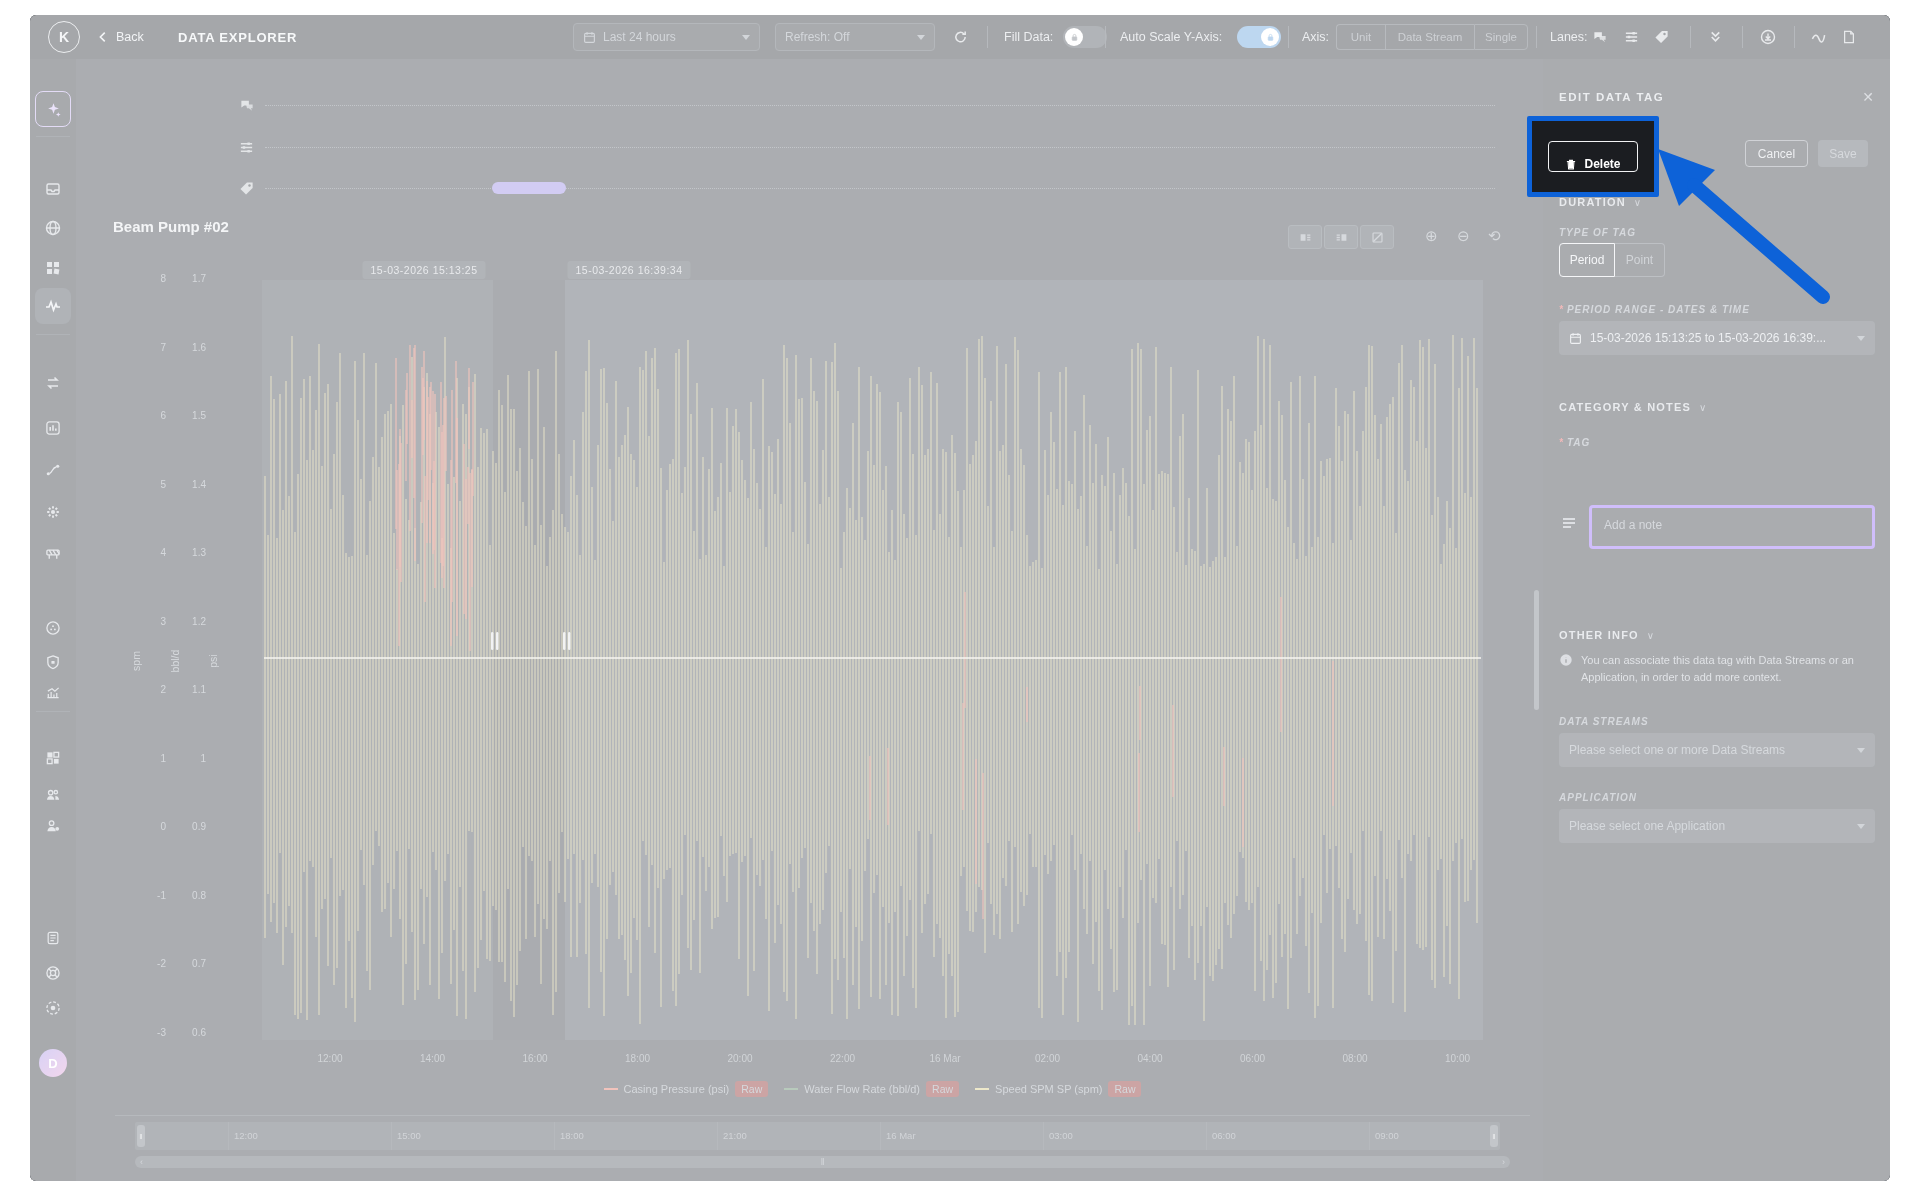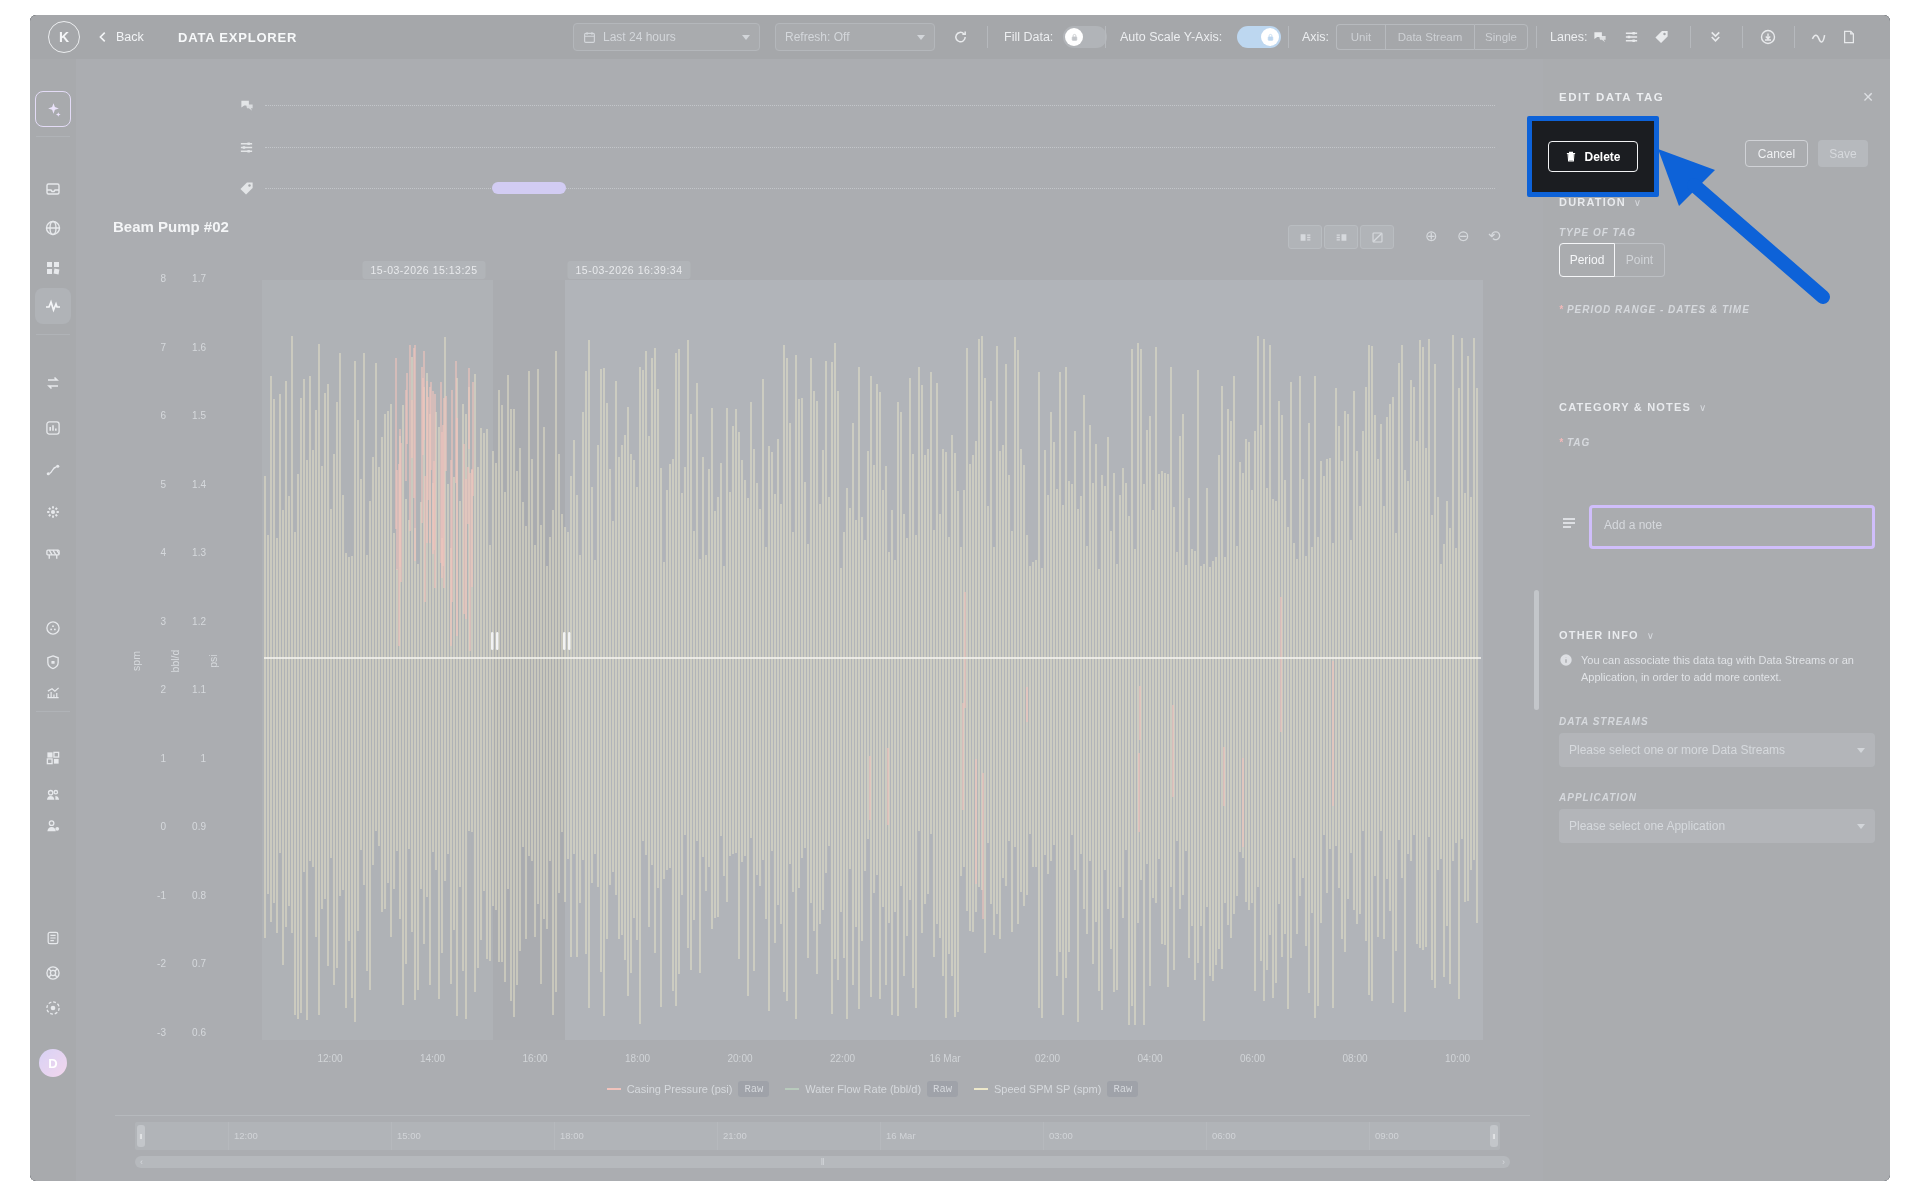--- a/index.html
+++ b/index.html
@@ -56,21 +56,21 @@
   .plot .band-left{position:absolute;left:0;top:0;width:231px;height:100%;background:#38404a;}
   .plot .band-tag{position:absolute;left:231px;top:0;width:72px;height:100%;background:#2b313a;}
   .yax{position:absolute;top:258px;height:754px;}
   .yax span{position:absolute;right:0;width:100%;text-align:right;color:#9aa1ab;font-size:10px;line-height:12px;}
   .yax-title{position:absolute;color:#9aa1ab;font-size:10.5px;transform:rotate(-90deg);transform-origin:center;}
   .xticks{position:absolute;left:232px;top:1038px;width:1221px;height:14px;}
   .xticks span{position:absolute;transform:translateX(-50%);color:#8f969f;font-size:10px;white-space:nowrap;}
   .legend{position:absolute;left:232px;top:1066px;width:1221px;display:flex;justify-content:center;gap:16px;align-items:center;}
   .leg-item{display:flex;align-items:center;gap:6px;color:#9aa1ab;font-size:11px;white-space:nowrap;}
   .leg-dash{width:14px;height:0;border-top:2.5px solid;}
-  .leg-raw{background:#0f172a;border-radius:3px;padding:2px 6px;font-size:10.5px;color:#9aa1ab;font-family:Liberation Mono, monospace;}
+  .leg-raw{background:#7f1d1d;border-radius:3px;padding:2px 6px;font-size:10.5px;color:#9aa1ab;}
   .hdiv{position:absolute;left:85px;top:1100px;width:1415px;height:1px;background:#4a515b;}
   .navg{position:absolute;left:105px;top:1107px;width:1365px;height:28px;background:#3e454f;border-radius:2px;}
   .navg .nlab{position:absolute;top:8px;color:#8f969f;font-size:9.5px;white-space:nowrap;}
   .navg .ntick{position:absolute;top:0;width:1px;height:100%;background:#4a515b;}
   .nhandle{position:absolute;top:3px;width:8px;height:22px;background:#6a717b;border-radius:3px;
            color:#d9dce0;font-size:8px;display:flex;align-items:center;justify-content:center;}
   .hscroll{position:absolute;left:105px;top:1141px;width:1375px;height:12px;background:#4a515b;border-radius:6px;
            color:#9aa1ab;font-size:9px;}
   .hscroll .harr{position:absolute;top:0;height:12px;display:flex;align-items:center;}
   .vscroll{position:absolute;left:1504px;top:575px;width:5px;height:120px;background:#6a717b;border-radius:3px;}
@@ -96,21 +96,21 @@
   .swatch{width:14px;height:14px;border-radius:3px;background:#8f80e2;flex:none;}
   .note-box{border:3px solid #8b5cf6;border-radius:4px;color:#9aa1ab;font-size:12px;padding:10px 12px;box-sizing:border-box;}
   .info-txt{color:#b6bcc4;font-size:11px;line-height:1.5;}
 
   
   .dim{position:absolute;inset:0;background:rgba(255,255,255,.6);z-index:50;}
   .hl-box{position:absolute;left:1497px;top:101px;width:122px;height:71px;background:#1b1d21;
           border:5px solid #0d62d8;border-radius:2px;z-index:60;box-sizing:content-box;
           display:flex;align-items:center;justify-content:center;}
   .btn-delete{width:88px;height:29px;border:1.5px solid #f2f3f5;border-radius:4px;background:transparent;
-          color:#fff;font-size:12px;font-weight:600;display:flex;align-items:center;justify-content:center;gap:7px;}
+          color:#fff;font-size:12px;font-weight:600;display:flex;align-items:flex-end;justify-content:center;gap:7px;}
   .arrow-svg{position:absolute;left:1600px;top:120px;z-index:61;}
 
   .ic svg{display:block;}
 </style>
 </head>
 <body>
 
 <div class="stage">
 <div class="app">
 
@@ -588,20 +588,30 @@
           <span class="chev">∨</span>
     </div>
 
     <div class="p-abs p-lab" style="left:16px;top:168px">TYPE OF TAG</div>
     <div class="p-abs type-btn type-period" style="left:16px;top:184px;width:56px">Period</div>
     <div class="p-abs type-btn type-point" style="left:72px;top:184px;width:50px">Point</div>
 
     <div class="p-abs p-lab" style="left:16px;top:245px">
       <span class="req">*</span><span>PERIOD RANGE - DATES &amp; TIME</span>
     </div>
+    <div class="p-abs p-input" style="left:16px;top:262px;width:316px">
+      <span class="ic">
+            <svg width="13" height="13" viewBox="0 0 16 16" fill="none" stroke="currentColor" stroke-width="1.4">
+              <rect x="2" y="3" width="12" height="11" rx="1.5"></rect>
+              <path d="M2 6.5h12M5 1.5v3M11 1.5v3"></path>
+            </svg>
+          </span>
+      <span style="overflow:hidden;white-space:nowrap">15-03-2026 15:13:25 to 15-03-2026 16:39:...</span>
+      <span class="caret"></span>
+    </div>
 
     <div class="p-abs p-sec" style="left:16px;top:342px">
       <span>CATEGORY &amp; NOTES</span>
           <span class="chev">∨</span>
     </div>
     <div class="p-abs p-lab" style="left:16px;top:378px">
       <span class="req">*</span><span>TAG</span>
     </div>
     <div class="p-abs" style="left:18px;top:456px;color:#aab0b8"><span class="ic"><svg width="16" height="16" viewBox="0 0 16 16" fill="none" stroke="currentColor" stroke-width="1.4">
               <path d="M2 4h12M2 8h12M2 12h8" stroke-width="1.8"></path>

